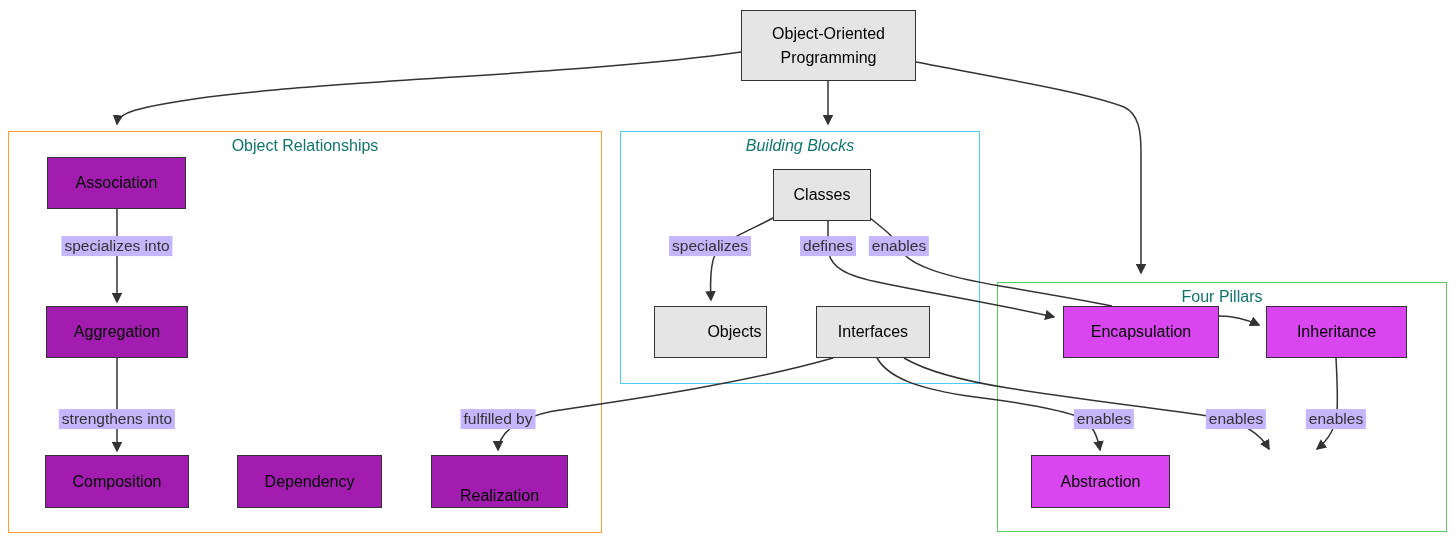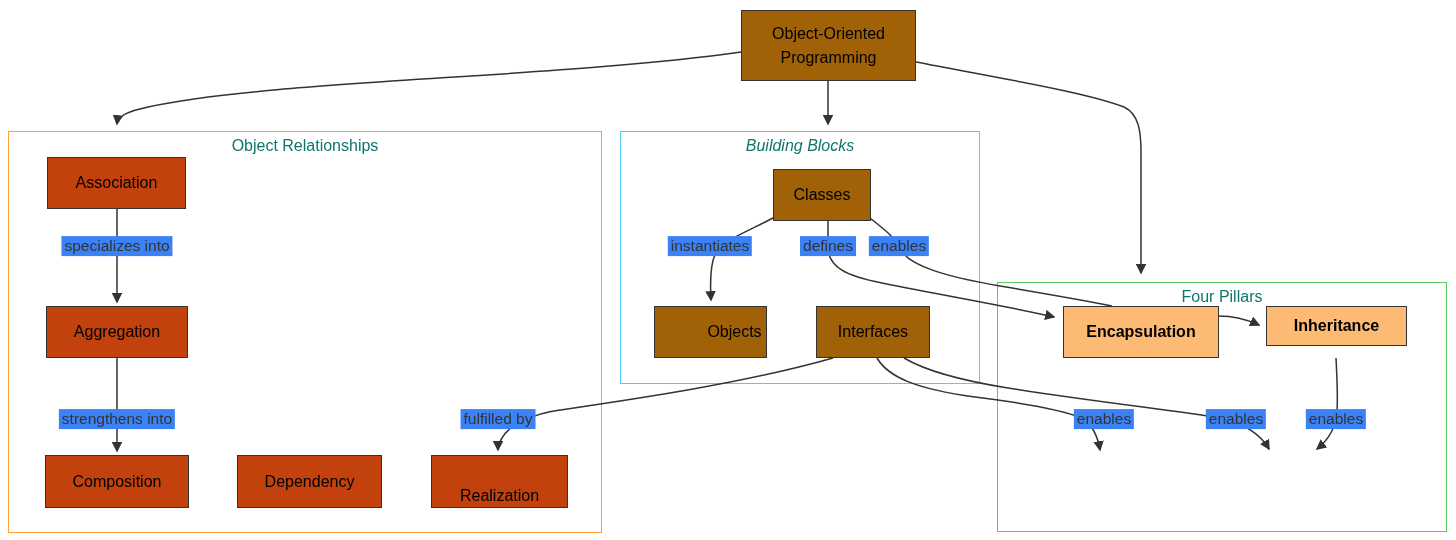--- a/index.html
+++ b/index.html
@@ -3,52 +3,52 @@
 <meta charset="utf-8">
 <style>
   html,body{margin:0;padding:0;background:#ffffff;}
   body{font-family:"Liberation Sans","DejaVu Sans",sans-serif;color:#1a1a1a;}
   .canvas{position:relative;width:1456px;height:540px;background:#ffffff;overflow:hidden;}
 
   
   .cluster{position:absolute;z-index:1;background:transparent;border:1px solid;}
   .edges-svg{position:absolute;left:0;top:0;z-index:2;}
   .edge-label{position:absolute;z-index:3;transform:translate(-50%,-50%);
-      background:#3b82f6;color:#333;font-size:15.5px;line-height:1.15;
+      background:#c4b5fd;color:#333;font-size:15.5px;line-height:1.15;
       padding:1px 3px;white-space:nowrap;}
   .node{position:absolute;z-index:4;display:flex;align-items:center;justify-content:center;
       text-align:center;border:1.5px solid #333;box-sizing:border-box;
       font-size:16px;color:#000;}
   .node .node-label{display:block;line-height:1.45;}
 
   .cluster-title{position:absolute;top:5px;left:0;right:0;text-align:center;
       font-size:16px;color:#0f766e;}
 
   
   #c-rel{left:8px;top:131px;width:592px;height:400px;border-color:#ff9e33;}
   #c-blocks{left:620px;top:131px;width:358px;height:251px;border-color:#4ecdf8;font-style:italic;}
   #c-pillars{left:997px;top:282px;width:448px;height:248px;border-color:#5bcb61;}
 
   
-  .fill-cyan{background:#a16207;}
-  .fill-orange{background:#c2410c;}
-  .fill-green{background:#fdba74;font-weight:bold;}
+  .fill-cyan{background:#e5e5e5;}
+  .fill-orange{background:#a21caf;}
+  .fill-green{background:#d946ef;}
 
   
   #n-oop{left:741px;top:10px;width:175px;height:71px;}
   #n-association{left:47px;top:157px;width:139px;height:52px;}
   #n-aggregation{left:46px;top:306px;width:142px;height:52px;}
   #n-composition{left:45px;top:455px;width:144px;height:53px;}
   #n-dependency{left:237px;top:455px;width:145px;height:53px;}
   #n-realization{left:431px;top:455px;width:137px;height:53px;align-items:flex-end;}
   #n-classes{left:773px;top:169px;width:98px;height:52px;}
   #n-objects{left:654px;top:306px;width:113px;height:52px;padding-left:48px;}
   #n-interfaces{left:816px;top:306px;width:114px;height:52px;}
   #n-encapsulation{left:1063px;top:306px;width:156px;height:52px;}
-  #n-inheritance{left:1266px;top:306px;width:141px;height:40px;}
+  #n-inheritance{left:1266px;top:306px;width:141px;height:52px;}
   #n-abstraction{left:1031px;top:455px;width:139px;height:53px;}
   #n-polymorphism{left:1222px;top:455px;width:157px;height:53px;}
 
   
   #el-specializes{left:117px;top:246px;}
   #el-instantiates{left:710px;top:246px;}
   #el-defines{left:828px;top:246px;}
   #el-enables-cls{left:899px;top:246px;}
   #el-strengthens{left:117px;top:419px;}
   #el-fulfilled{left:498px;top:419px;}
@@ -88,21 +88,21 @@
     <path class="edge-path" d="M828,209 L828,247 C828,267 846,276 882,283 C952,297 1016,308 1054,317" marker-end="url(#arrow)"></path>
     <path class="edge-path" d="M859,209 C879,226 894,235 900,248 C907,266 948,277 1000,286 C1047,294 1088,301 1112,306"></path>
     <path class="edge-path" d="M1219,316 C1233,316 1248,320 1259,325" marker-end="url(#arrow)"></path>
     <path class="edge-path" d="M1336,358 C1337,377 1338,396 1337,411 C1336,429 1327,441 1317,449" marker-end="url(#arrow)"></path>
     <path class="edge-path" d="M833,358 C745,383 635,399 560,410 C532,414 509,425 502,438 C499,443 498,447 498,450" marker-end="url(#arrow)"></path>
     <path class="edge-path" d="M877,358 C888,377 916,389 975,397 C1030,404 1063,410 1081,418 C1094,425 1098,438 1100,450" marker-end="url(#arrow)"></path>
     <path class="edge-path" d="M904,358 C926,371 958,380 1008,388 C1102,403 1182,411 1219,418 C1248,424 1262,437 1269,449" marker-end="url(#arrow)"></path>
   </svg>
 
   <div class="edge-label" id="el-specializes">specializes into</div>
-  <div class="edge-label" id="el-instantiates">instantiates</div>
+  <div class="edge-label" id="el-instantiates">specializes</div>
   <div class="edge-label" id="el-defines">defines</div>
   <div class="edge-label" id="el-enables-cls">enables</div>
   <div class="edge-label" id="el-strengthens">strengthens into</div>
   <div class="edge-label" id="el-fulfilled">fulfilled by</div>
   <div class="edge-label" id="el-enables-abs">enables</div>
   <div class="edge-label" id="el-enables-poly-int">enables</div>
   <div class="edge-label" id="el-enables-poly-inh">enables</div>
 
   <div class="node fill-cyan" id="n-oop">
     <span class="node-label">Object-Oriented Programming</span>
@@ -130,14 +130,17 @@
   </div>
   <div class="node fill-cyan" id="n-interfaces">
     <span class="node-label">Interfaces</span>
   </div>
   <div class="node fill-green" id="n-encapsulation">
     <span class="node-label">Encapsulation</span>
   </div>
   <div class="node fill-green" id="n-inheritance">
     <span class="node-label">Inheritance</span>
   </div>
+  <div class="node fill-green" id="n-abstraction">
+    <span class="node-label">Abstraction</span>
+  </div>
 
 </div>
 
 </body></html>

